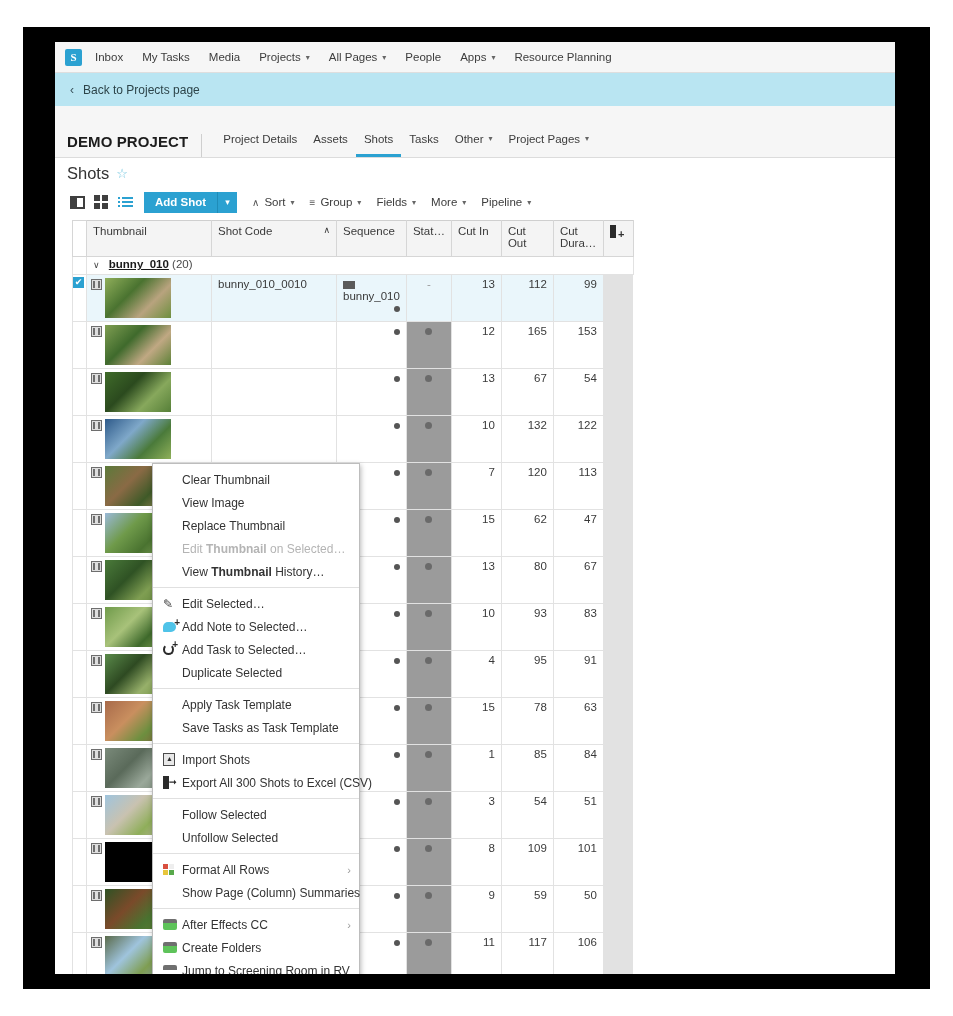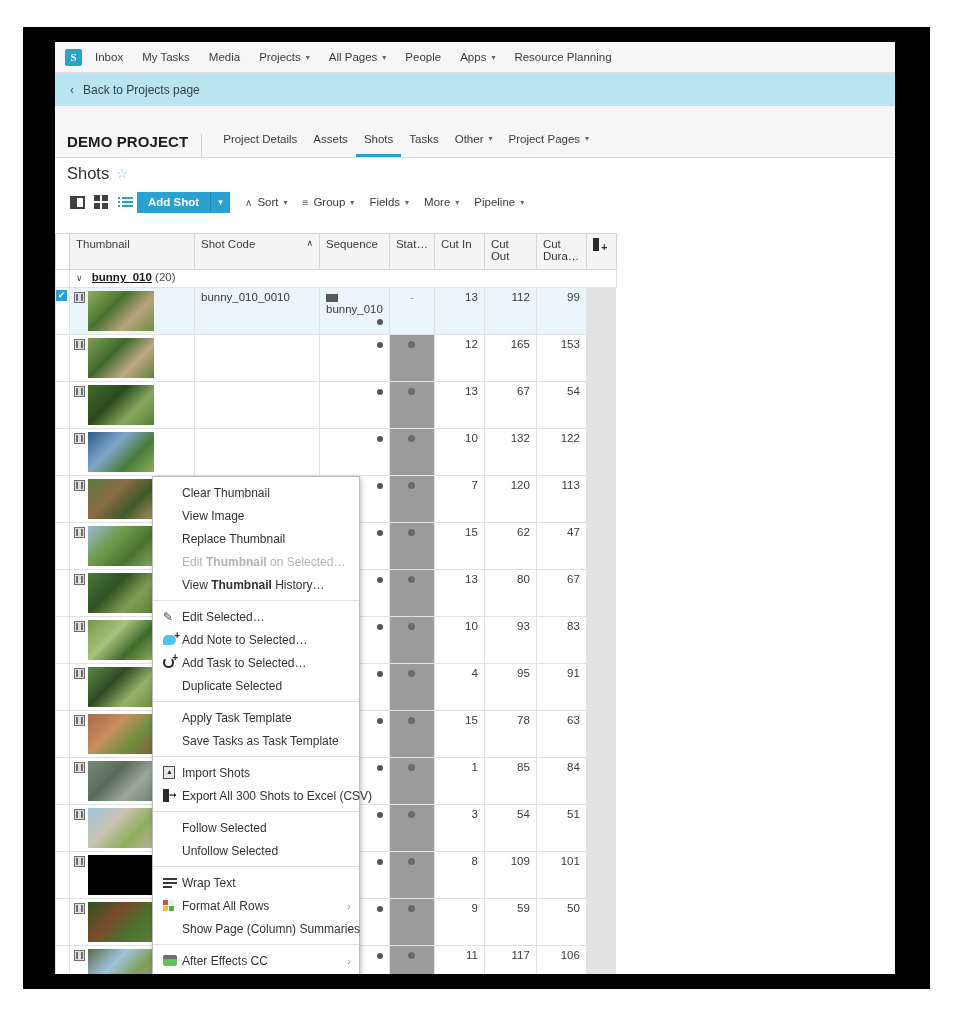--- a/index.html
+++ b/index.html
@@ -86,34 +86,34 @@
   .vi-grid i { background: #3f3f3f; display: block; }
   .vi-list { width: 15px; display: flex; flex-direction: column; gap: 2px; }
   .vi-list i { display: block; height: 2px; background: #2BA1D1; }
   .vi-list i:nth-child(odd) { width: 3px; }
   .vi-list i:nth-child(even) { width: 15px; }
   .vi-list .row { display: flex; gap: 2px; align-items: center; }
 
   .addbtn {
     background: #2BA1D1; color: #fff; font-size: 11.5px; font-weight: bold;
     height: 21px; padding: 0 11px; display: flex; align-items: center;
-    border: none; border-right: 1px solid #1f8cb8;
+    border: none; margin-left: 7px; border-right: 1px solid #1f8cb8;
   }
   .addbtn-arrow {
     background: #2BA1D1; color: #fff; height: 21px; width: 19px;
     display: flex; align-items: center; justify-content: center; font-size: 9px;
   }
   .tbitem {
     font-size: 11.5px; color: #3c3c3c; margin-left: 15px;
     display: flex; align-items: center; gap: 5px; white-space: nowrap;
   }
   .tb-ico { font-size: 10px; color: #555; }
 
   
-  .tablewrap { position: relative; margin-top: 17px; }
+  .tablewrap { position: relative; margin-top: 4px; padding-left: 17px; }
   table.grid { border-collapse: collapse; table-layout: fixed; }
   table.grid th {
     background: #f4f4f4; border: 1px solid #d6d6d6; border-top: 1px solid #cfcfcf;
     font-size: 11.5px; font-weight: normal; color: #3a3a3a;
     text-align: left; vertical-align: top; padding: 4px 6px; height: 36px;
   }
   th.sorted { background: #cfe9f5; }
   th .sortarrow { float: right; font-size: 9px; color: #3a3a3a; }
   table.grid td {
     border: 1px solid #e2e2e2; font-size: 11.5px; color: #3a3a3a;
@@ -739,30 +739,20 @@
             <span class="noico"></span>
             <span class="mi-label">Follow Selected</span>
           </div>
           <div class="mi">
             <span class="noico"></span>
             <span class="mi-label">Unfollow Selected</span>
           </div>
           <div class="msep"></div>
           <div class="mi">
             <span class="mi-ico">
-              <span class="ic-wrap">
-                <i></i>
-                <i></i>
-                <i></i>
-              </span>
-            </span>
-            <span class="mi-label">Wrap Text</span>
-          </div>
-          <div class="mi">
-            <span class="mi-ico">
               <span class="ic-format">
                 <i></i>
                 <i></i>
                 <i></i>
                 <i></i>
               </span>
             </span>
             <span class="mi-label">Format All Rows</span>
             <span class="submenu-arrow">›</span>
           </div>

